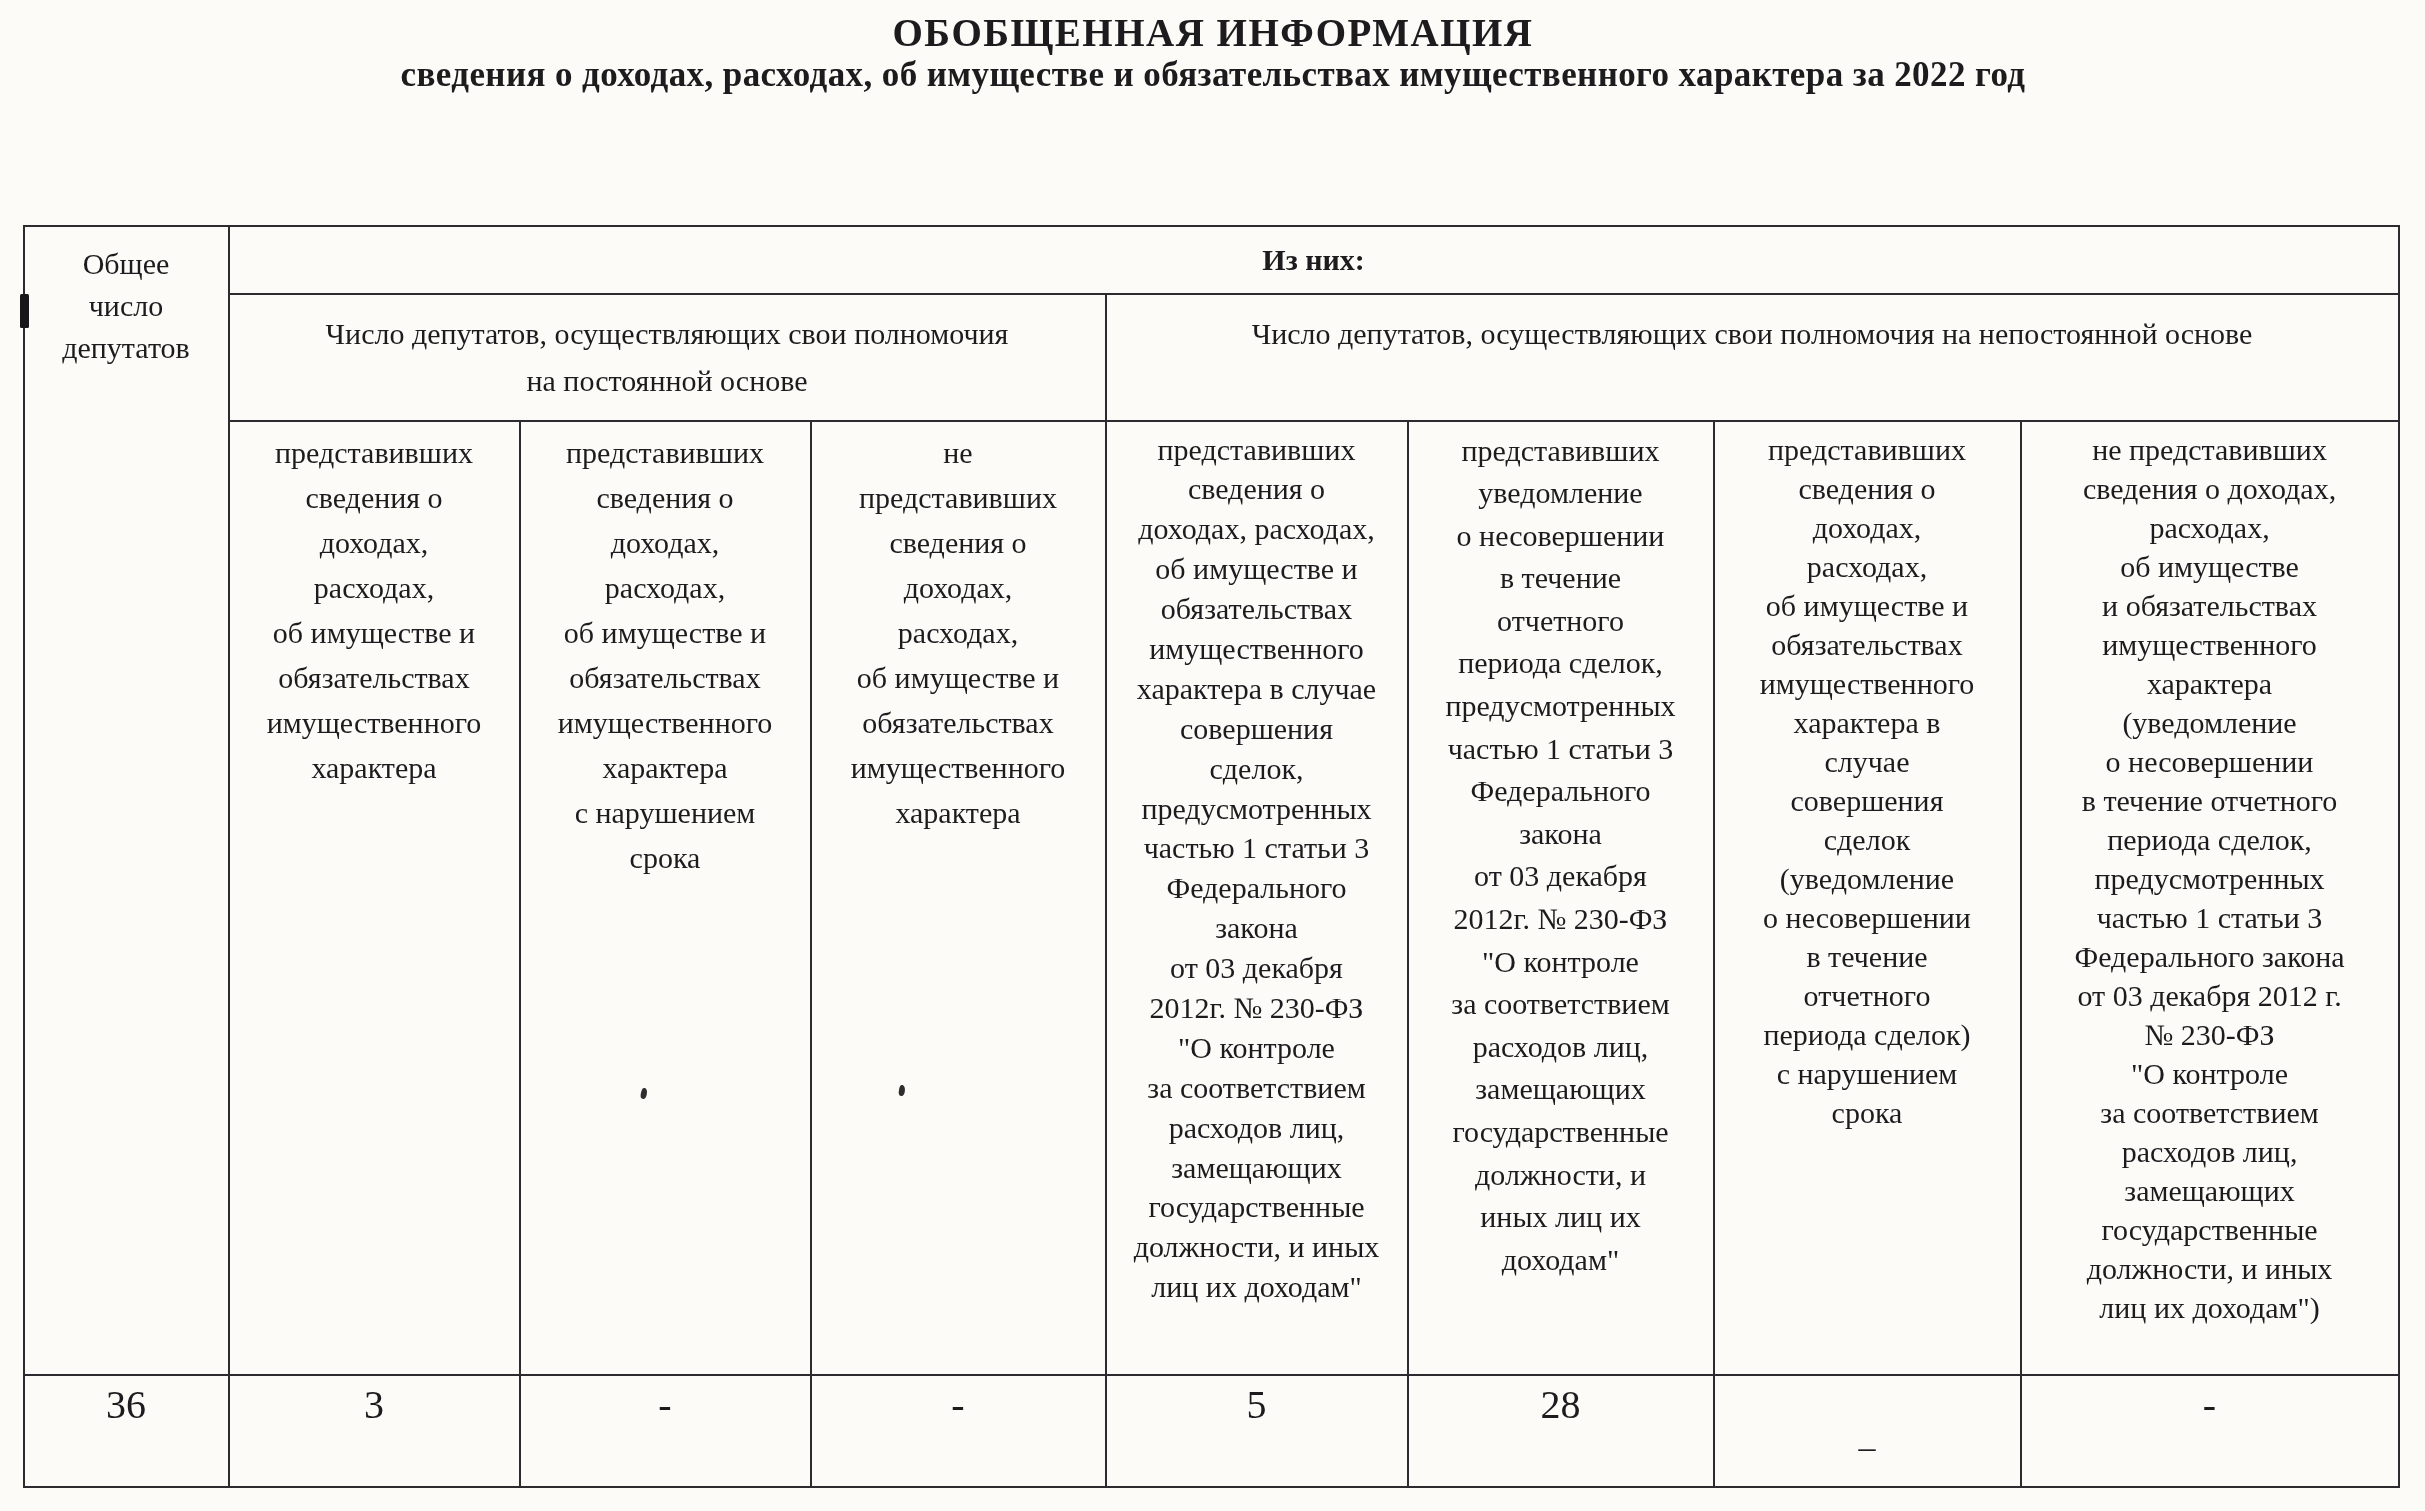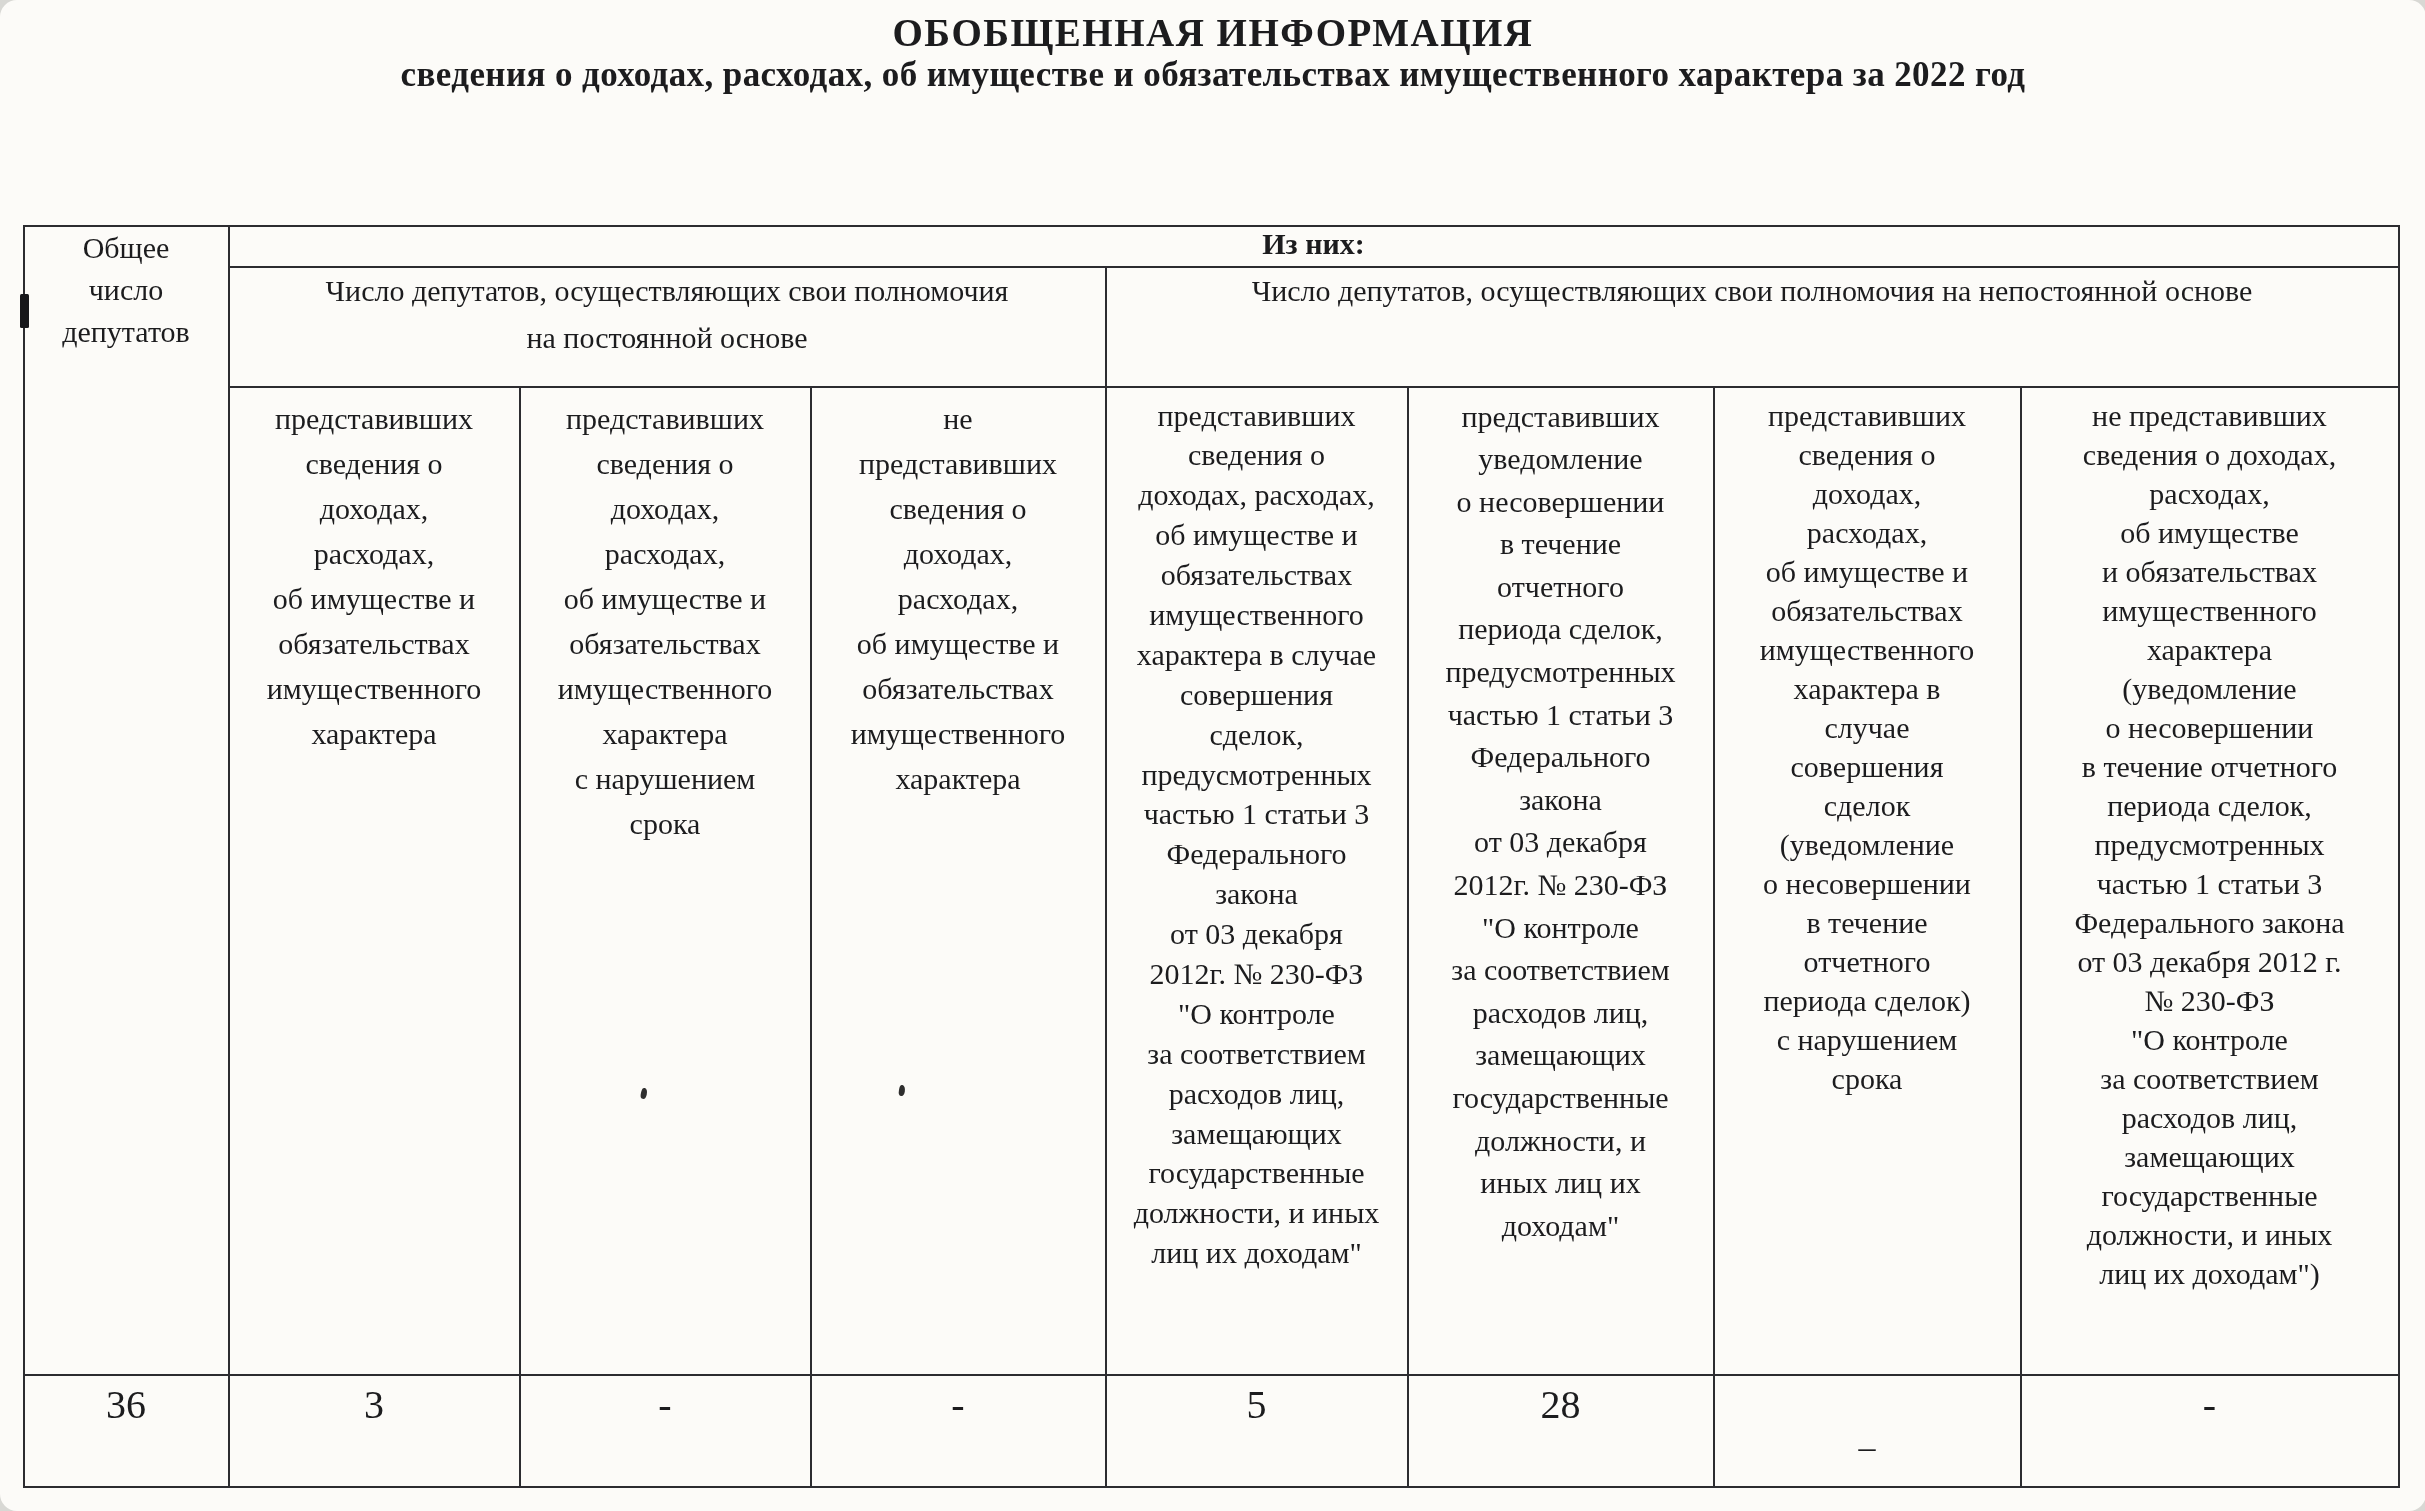--- a/index.html
+++ b/index.html
@@ -3,39 +3,38 @@
 <meta charset="utf-8">
 <style>
   html,body { margin:0; padding:0; background:#d8d8d4; }
   .page {
     position:relative;
     width:2426px; height:1511px;
     background:#fcfbf8;
     font-family:"Liberation Serif", serif;
     color:#1c1c1e;
     overflow:hidden;
-    border-radius:17px;
   }
   .header { position:absolute; top:12px; left:0; width:100%; text-align:center; }
   .title {
     font-size:39px; font-weight:bold; letter-spacing:1.5px;
     line-height:42px;
   }
   .subtitle {
     font-size:35px; font-weight:bold; line-height:42px; letter-spacing:0.4px;
   }
   table.grid {
     position:absolute; left:22.5px; top:225px;
     width:2375px; height:1263px;
     border-collapse:collapse; table-layout:fixed;
     background:transparent;
   }
   .grid td {
     border:2.2px solid #2c2c30;
-    padding:0;
+    padding:16px;
     text-align:center;
     vertical-align:top;
     font-size:30px;
   }
   .corner-cell { line-height:1.4; padding-top:3px; white-space:pre-line; }
   .iznikh-cell { vertical-align:middle;font-weight:bold; }
   .group-cell  { line-height:1.55; white-space:pre-line; }
   .group-permanent { vertical-align:middle;margin-left:34px; }
   .group-nonpermanent { vertical-align:top; padding-top:13.5px; }
   tr.row-colheads td { white-space:pre-line; padding-top:7.5px; }

